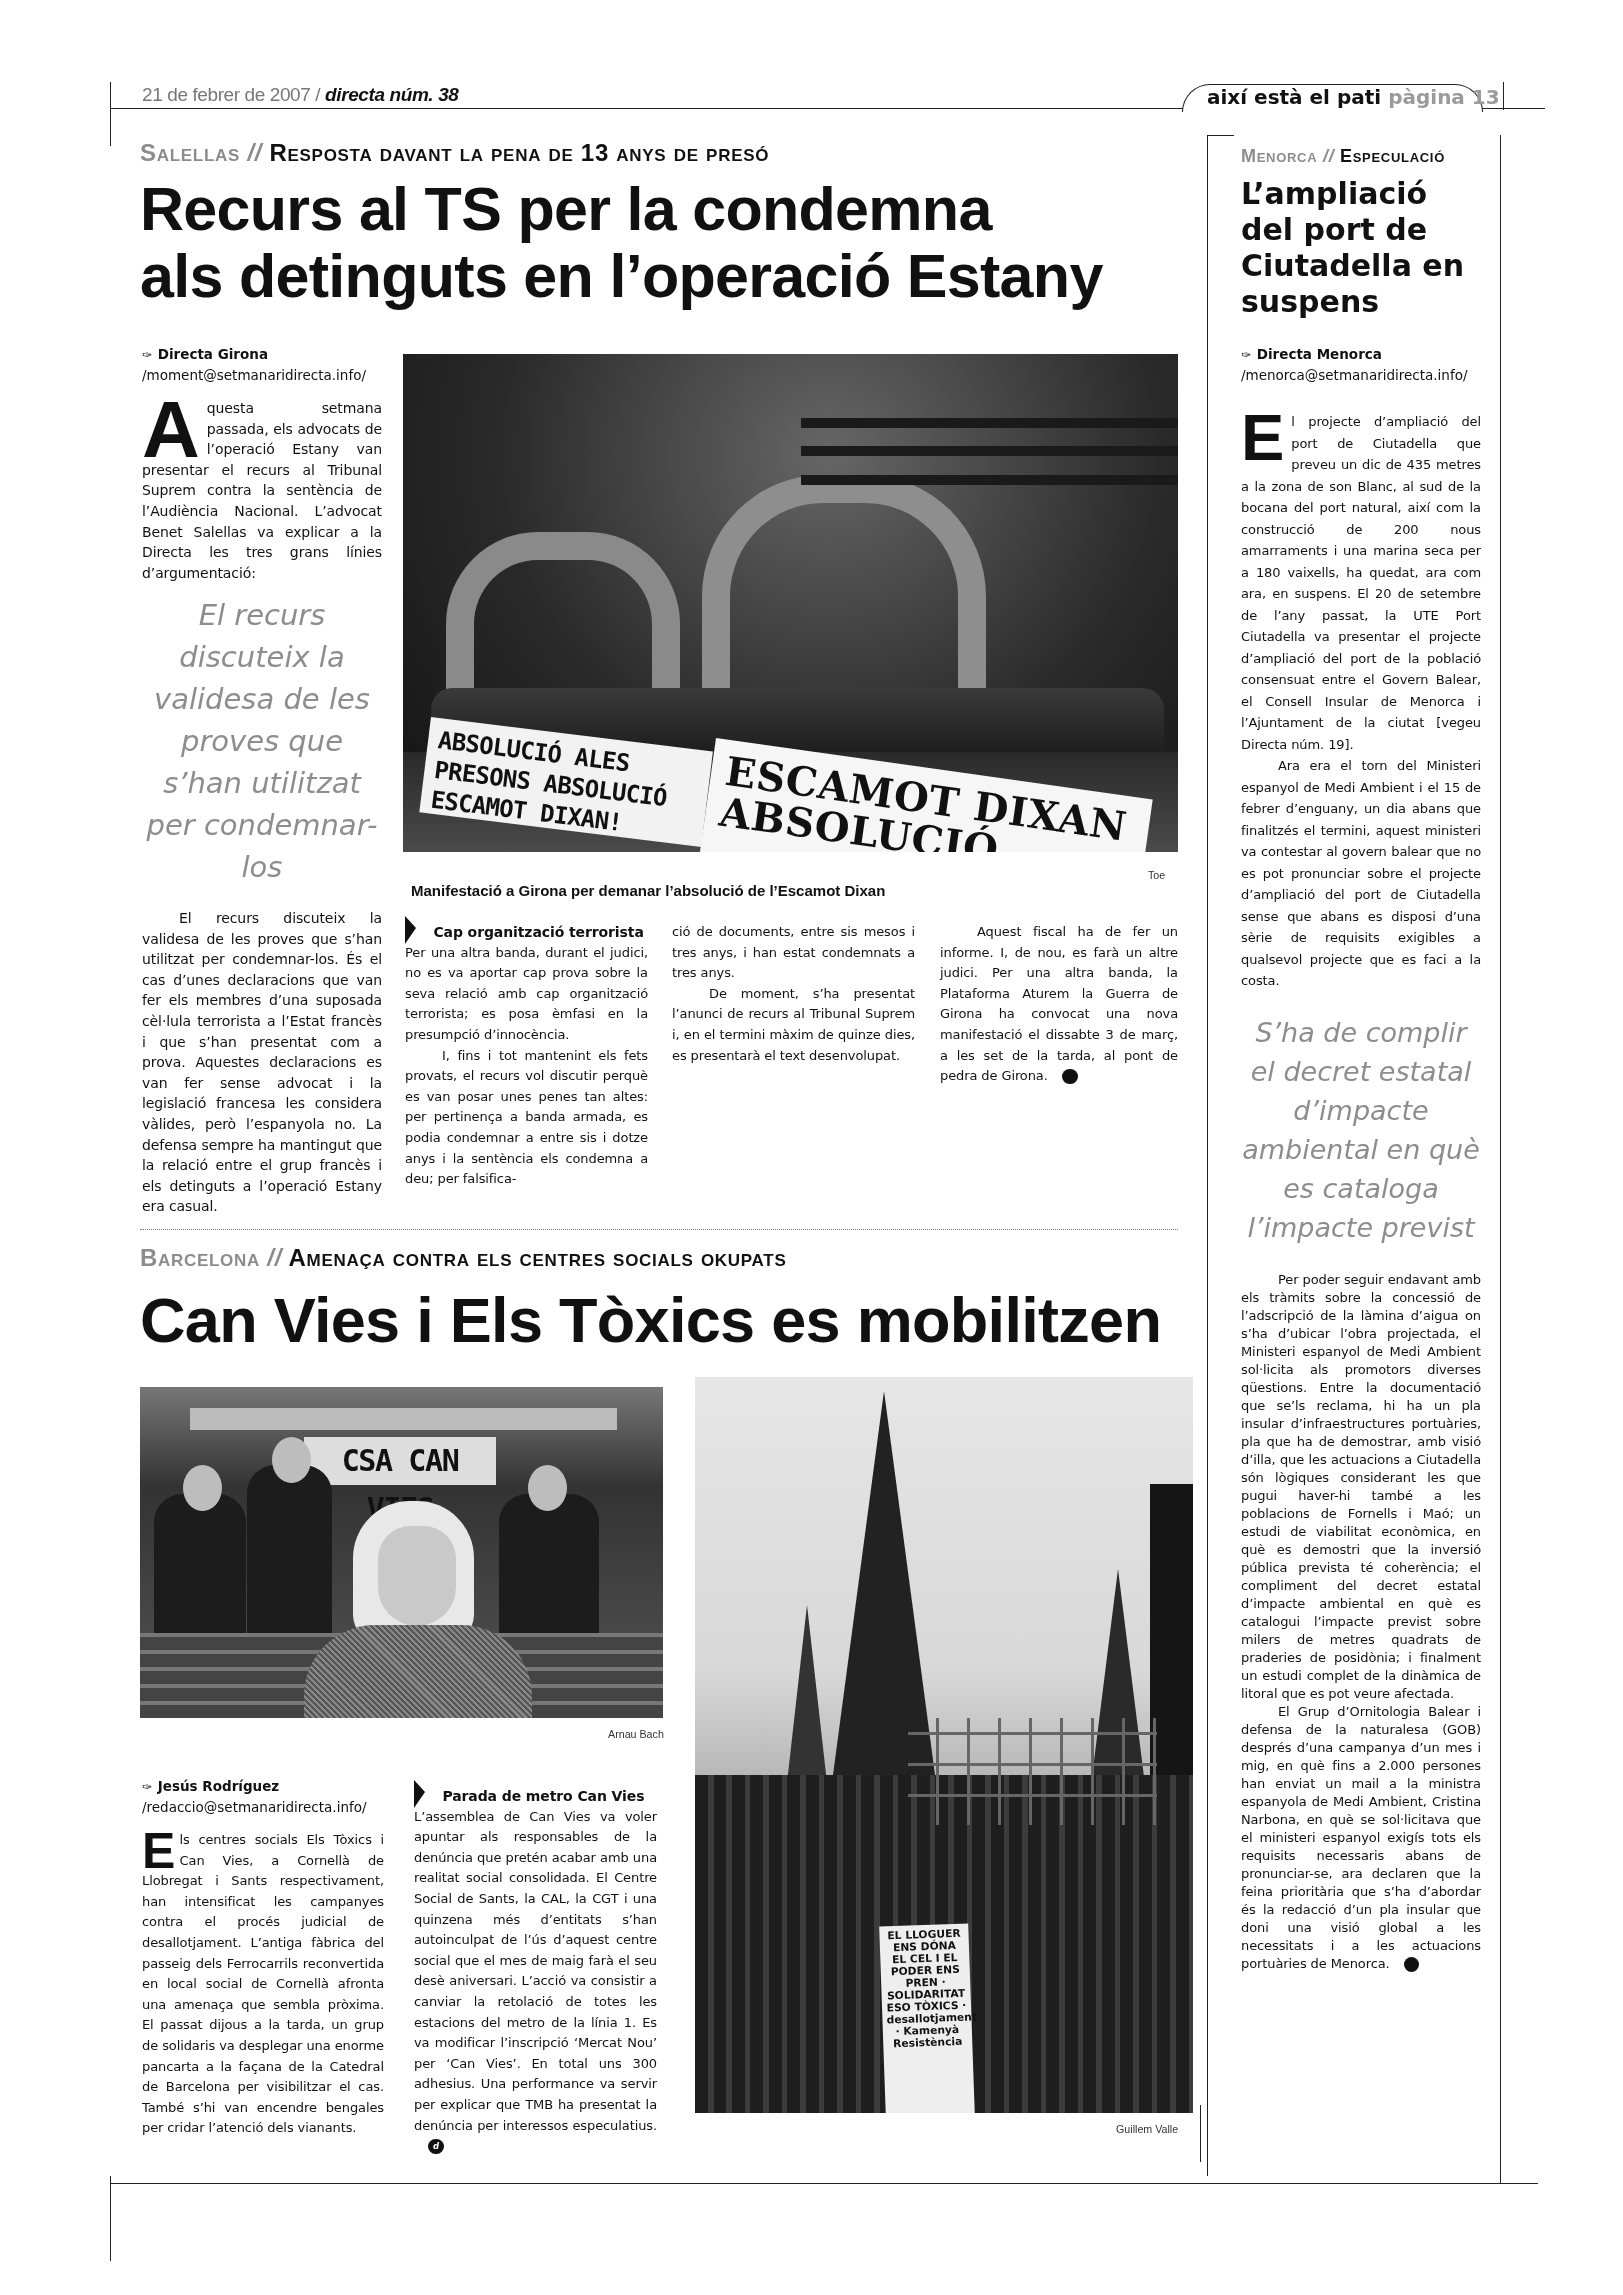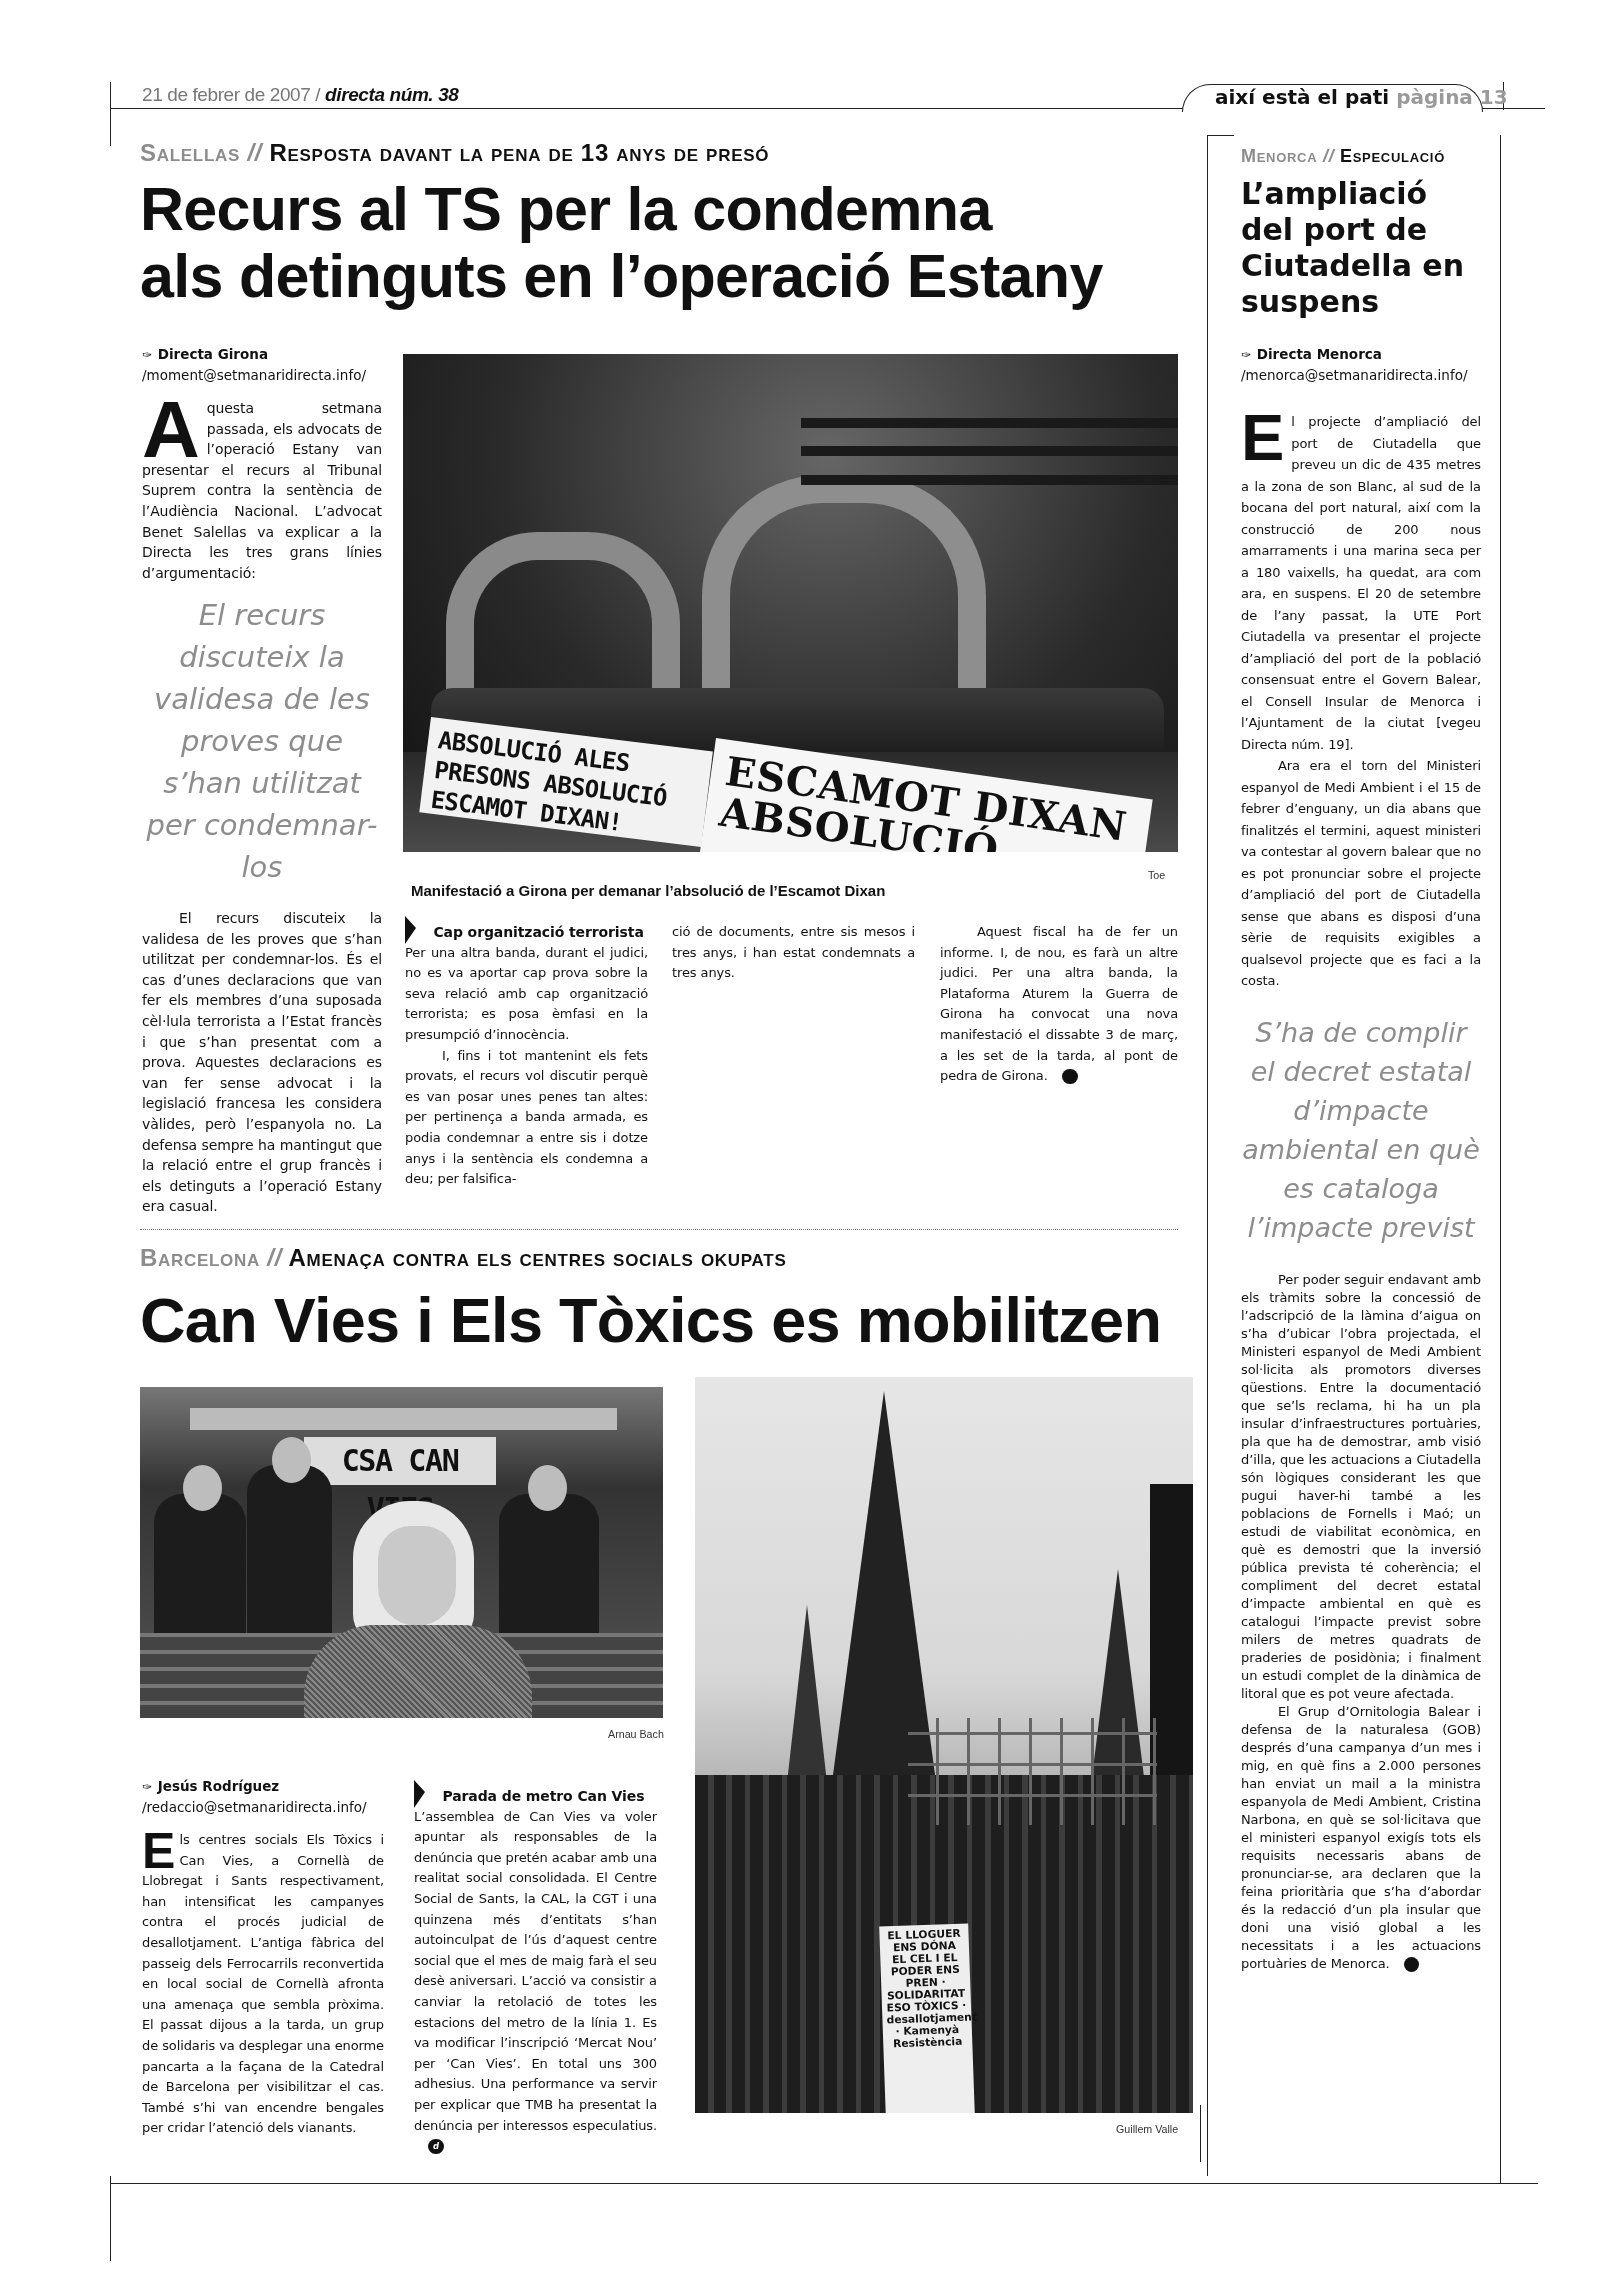--- a/index.html
+++ b/index.html
@@ -9,21 +9,21 @@
 
   
   .hdr-line { position:absolute; left:110px; right:78px; top:108px; height:1.4px; background:#222; }
   .vline-l { position:absolute; left:110px; top:82px; width:1.4px; height:64px; background:#222; }
   .vline-l2 { position:absolute; left:110px; top:2176px; width:1.4px; height:85px; background:#222; }
   .vline-r { position:absolute; left:1503px; top:82px; width:1.4px; height:28.4px; background:#222; }
   .hdr-left { position:absolute; left:142px; top:84px; font-size:19px; font-family:"Liberation Sans", sans-serif; color:#777; letter-spacing:-0.4px; }
   .hdr-left b { color:#111; font-style:italic; font-weight:bold; }
   .tab { position:absolute; left:1182px; top:84px; width:299px; height:27px;
          border:1.4px solid #222; border-bottom:none; border-radius:28.4px 28.4px 0 0; background:#fff; }
-  .tab-text { position:absolute; left:1207px; top:85px; font-size:20px; font-weight:bold; font-family:"DejaVu Sans", sans-serif;margin-left:8px; }
+  .tab-text { position:absolute; left:1207px; top:85px; font-size:20px; font-weight:bold; font-family:"DejaVu Sans", sans-serif; }
   .tab-text .gray { color:#9a9a9a; font-weight:bold; }
 
   
   .kicker { font-family:"Liberation Sans", sans-serif; font-weight:bold; font-variant:small-caps; letter-spacing:0.7px; }
   .kicker .place { color:#8c8c8c; }
   .kicker .slash { color:#8c8c8c; font-style:italic; }
   .headline { font-family:"Liberation Sans", sans-serif; font-weight:bold; line-height:1.1; transform-origin:left top; }
 
   .byline { font-size:13.5px; line-height:20px; font-family:"DejaVu Sans", sans-serif; }
   .byline .name { font-weight:bold; }
@@ -143,20 +143,21 @@
 <div class="abs credit" style="left:1148px;top:869px;">Toe</div>
 <div class="abs caption" style="left:411px;top:882px;">Manifestació a Girona per demanar l’absolució de l’Escamot Dixan</div>
 
 <div class="abs body" style="left:405px;top:922px;width:243px;font-size:13px;">
   <div class="sub"><span class="tri"></span><span>Cap organització terrorista</span></div>
   <p>Per una altra banda, durant el judici, no es va aportar cap prova sobre la seva relació amb cap organització terrorista; es posa èmfasi en la presumpció d’innocència.</p>
   <p class="ind">I, fins i tot mantenint els fets provats, el recurs vol discutir perquè es van posar unes penes tan altes: per pertinença a banda armada, es podia condemnar a entre sis i dotze anys i la sentència els condemna a deu; per falsifica-</p>
 </div>
 <div class="abs body" style="left:672px;top:922px;width:243px;font-size:13px;">
   <p>ció de documents, entre sis mesos i tres anys, i han estat condemnats a tres anys.</p>
+  <p class="ind">De moment, s’ha presentat l’anunci de recurs al Tribunal Suprem i, en el termini màxim de quinze dies, es presentarà el text desenvolupat.</p>
 </div>
 <div class="abs body" style="left:940px;top:922px;width:238px;font-size:13px;">
   <p class="ind"><span>Aquest fiscal ha de fer un informe. I, de nou, es farà un altre judici. Per una altra banda, la Plataforma Aturem la Guerra de Girona ha convocat una nova manifestació el dissabte 3 de març, a les set de la tarda, al pont de pedra de Girona.</span><span class="endmark">d</span></p>
 </div>
 
 <div class="rule-dotted"></div>
 
 <div class="abs kicker" style="left:140px;top:1244px;font-size:24px;">
   <span class="place">Barcelona</span>
   <span class="slash">//</span>

